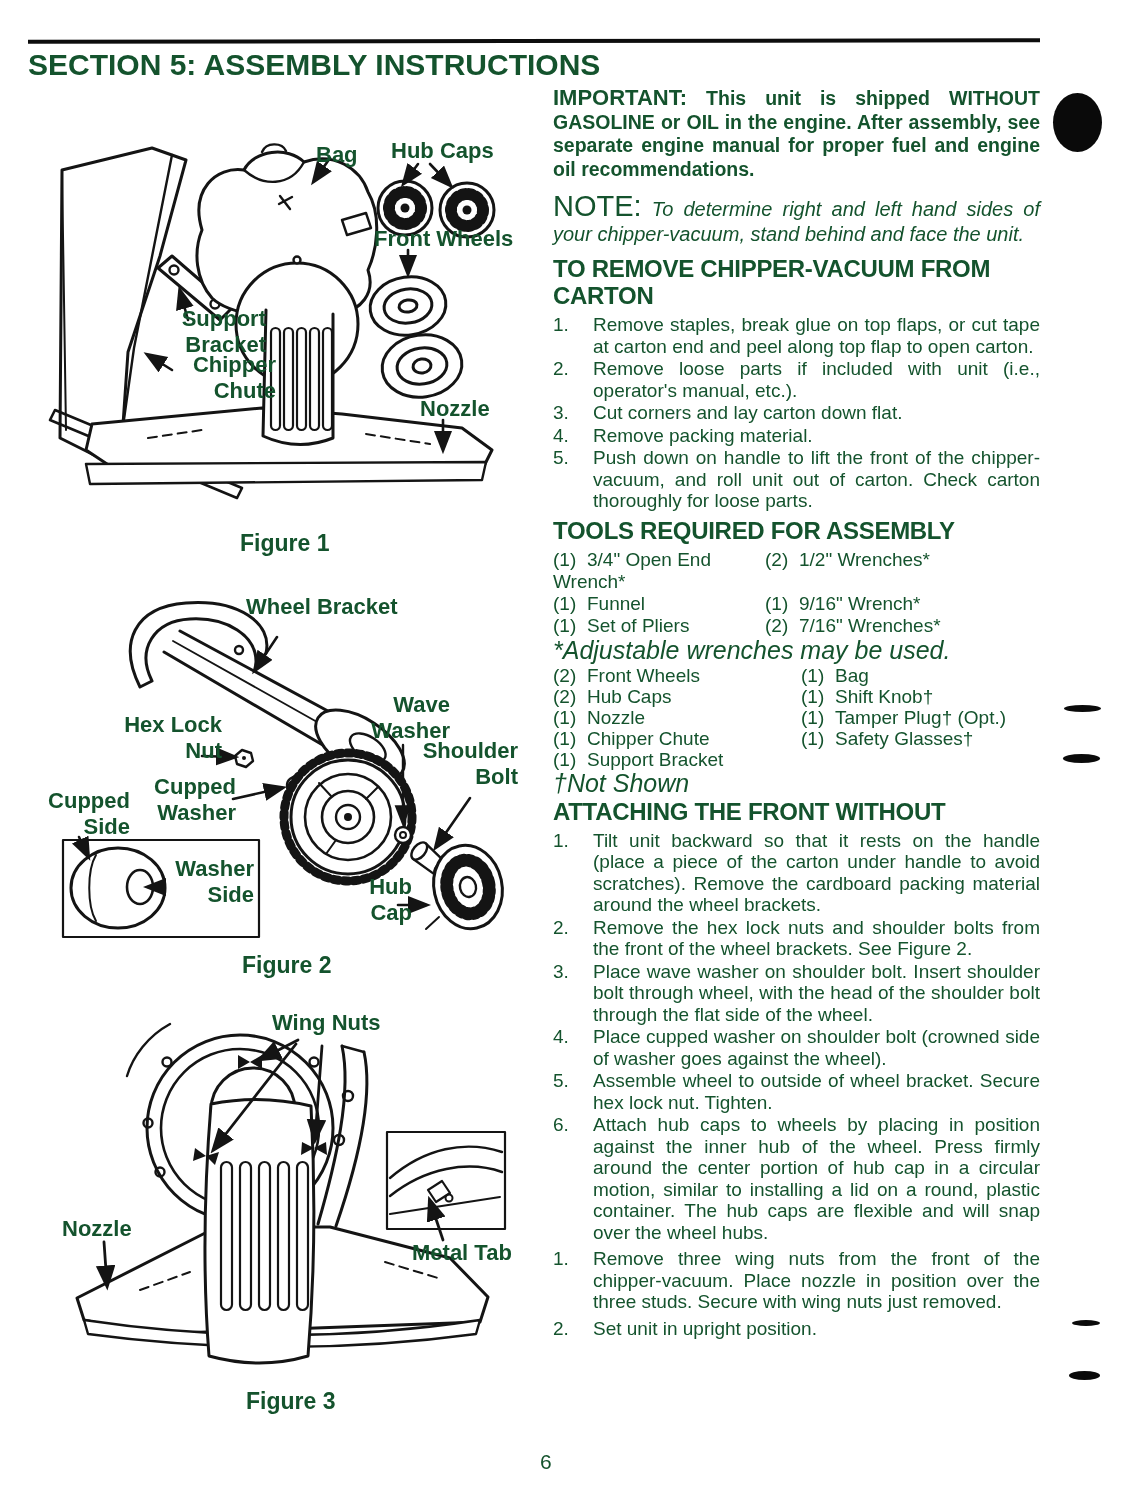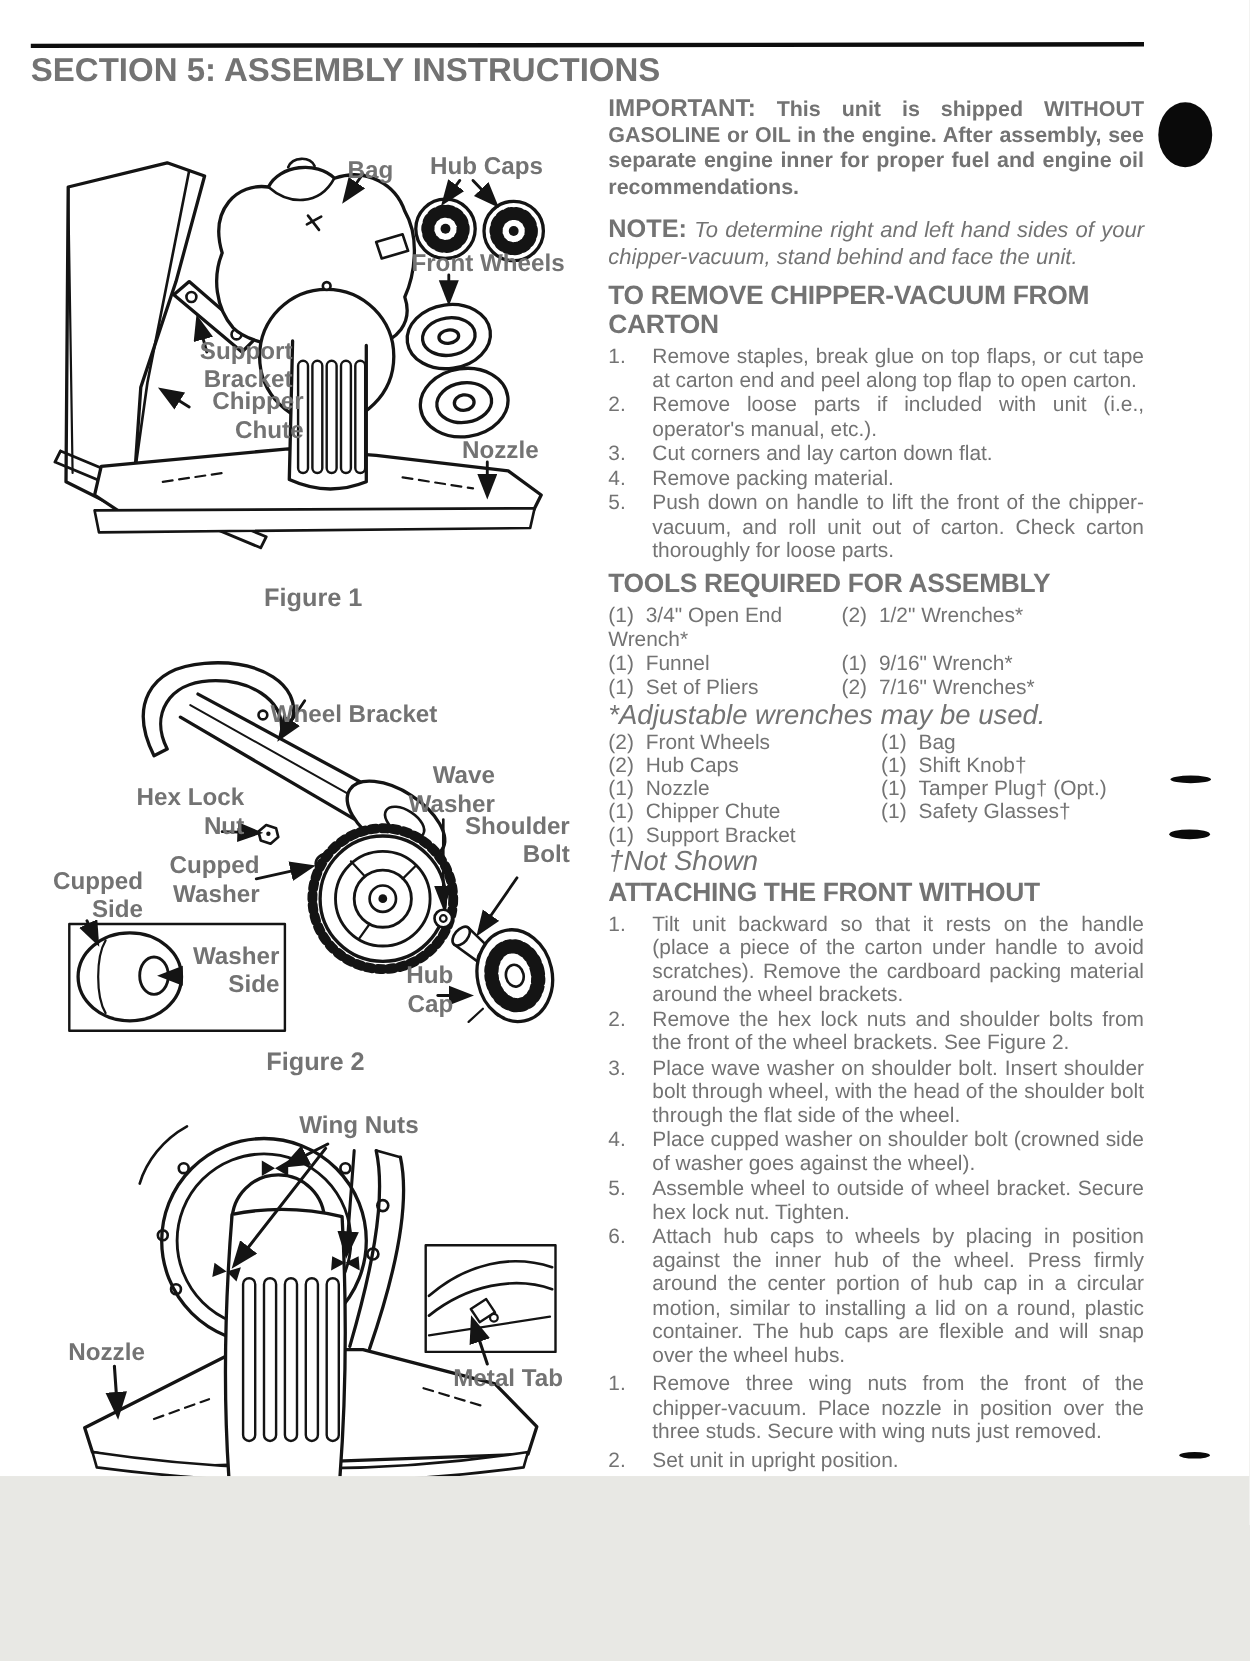--- a/index.html
+++ b/index.html
@@ -1,35 +1,35 @@
 <!DOCTYPE html>
 <html><head>
 <meta charset="utf-8">
 <style>
   html,body{margin:0;padding:0;background:#e8e8e4;}
   .page{
-    position:relative;width:1136px;height:1342px;background:#ffffff;
-    font-family:"Liberation Sans", sans-serif;color:#737373;overflow:hidden;
+    position:relative;width:1136px;height:1510px;background:#ffffff;
+    font-family:"Liberation Sans", sans-serif;color:#14532d;overflow:hidden;
     margin:0 auto;
   }
   .top-rule{position:absolute;left:28px;top:39px;width:1012px;height:4px;background:#0d0d0d;transform:rotate(-0.08deg);}
   .section-title{position:absolute;left:28px;top:48px;font-size:30px;font-weight:bold;letter-spacing:0px;margin:0;white-space:nowrap;}
   .scan-dot{position:absolute;left:1053px;top:93px;width:49px;height:59px;background:#0a0a0a;border-radius:50%;}
   .bmark{position:absolute;background:#0a0a0a;border-radius:50%;}
   .bm1{left:1064px;top:705px;width:37px;height:7px;}
   .bm2{left:1063px;top:754px;width:37px;height:9px;}
   .bm3{left:1072px;top:1320px;width:28px;height:6px;}
   .bm4{left:1069px;top:1371px;width:31px;height:9px;}
 
   
   .rcol{position:absolute;left:553px;top:86px;width:487px;}
   .imp{font-weight:bold;font-size:19.5px;line-height:23.5px;text-align:justify;margin:0 0 13px 0;}
   .imp .implabel{font-size:22px;}
   .notep{margin:0 0 8px 0;font-size:20px;line-height:25px;font-style:italic;text-align:justify;}
-  .notep .notelabel{font-style:normal;font-weight:bold;font-size:23px;}
+  .notep .notelabel{font-style:normal;font-weight:normal;font-size:29px;}
   h2{margin:3px 0 5px 0;font-size:24px;line-height:27px;font-weight:bold;letter-spacing:-0.3px;}
   h2 .hsuf{font-size:20px;letter-spacing:0;}
   .steps{margin:0 0 5px 0;}
   .step{display:flex;font-size:19px;line-height:21.5px;margin:0 0 1px 0;}
   .step .num{flex:none;width:40px;}
   .step .stx{flex:1;text-align:justify;}
   .pairs{display:grid;grid-template-columns:212px 1fr;font-size:19px;line-height:22px;margin:0 0 2px 0;}
   .pairs.parts{grid-template-columns:248px 1fr;line-height:21px;}
   .pairs .qty{display:inline-block;min-width:34px;}
   .fnote{font-size:25px;line-height:22px;margin:0 0 4px 0;font-style:italic;}
@@ -188,21 +188,21 @@
       <path d="M247,42 L225,75" stroke-width="2.6" marker-end="url(#ah2)"></path>
       <path d="M172,161 L204,162" stroke-width="2.6" marker-end="url(#ah2)"></path>
       <path d="M373,150 L373,227" stroke-width="2.4" marker-end="url(#ah2)"></path>
       <path d="M440,203 L406,252" stroke-width="2.6" marker-end="url(#ah2)"></path>
       <path d="M203,204 L252,193" stroke-width="2.6" marker-end="url(#ah2)"></path>
       <path d="M49,242 L58,261" stroke-width="2.6" marker-end="url(#ah2)"></path>
       <path d="M132,292 L118,292" stroke-width="2.6" marker-end="url(#ah2)"></path>
       <path d="M368,310 L396,310" stroke-width="2.6" marker-end="url(#ah2)"></path>
     </g>
   </svg>
-  <div class="figlabel" style="left:246px;top:636px">Wheel Bracket</div>
+  <div class="figlabel" style="left:246px;top:594px">Wheel Bracket</div>
   <div class="figlabel ctr" style="left:114px;top:712px;width:108px">Hex Lock
 Nut</div>
   <div class="figlabel ctr" style="left:364px;top:692px;width:86px">Wave
 Washer</div>
   <div class="figlabel ctr" style="left:416px;top:738px;width:102px">Shoulder
 Bolt</div>
   <div class="figlabel ctr" style="left:146px;top:774px;width:90px">Cupped
 Washer</div>
   <div class="figlabel ctr" style="left:44px;top:788px;width:86px">Cupped
 Side</div>
@@ -268,21 +268,21 @@
       <path d="M413,240 L400,201" stroke-width="2.8" marker-end="url(#ah3)"></path>
     </g>
   </svg>
   <div class="figlabel" style="left:272px;top:1010px">Wing Nuts</div>
   <div class="figlabel" style="left:62px;top:1216px">Nozzle</div>
   <div class="figlabel" style="left:412px;top:1240px">Metal Tab</div>
   <div class="figcap" style="left:246px;top:1388px">Figure 3</div>
 
   <div class="rcol">
 
-    <p class="imp"><span class="implabel">IMPORTANT:</span> <span>This unit is shipped WITHOUT GASOLINE or OIL in the engine. After assembly, see separate engine inner for proper fuel and engine oil recommendations.</span></p>
+    <p class="imp"><span class="implabel">IMPORTANT:</span> <span>This unit is shipped WITHOUT GASOLINE or OIL in the engine. After assembly, see separate engine manual for proper fuel and engine oil recommendations.</span></p>
 
     <p class="notep"><span class="notelabel">NOTE:</span> <span>To determine right and left hand sides of your chipper-vacuum, stand behind and face the unit.</span></p>
 
     <h2>TO REMOVE CHIPPER-VACUUM FROM CARTON</h2>
     <div class="steps">
       <div class="step">
           <span class="num">1.</span>
           <span class="stx">Remove staples, break glue on top flaps, or cut tape at carton end and peel along top flap to open carton.</span>
         </div>
       <div class="step">

